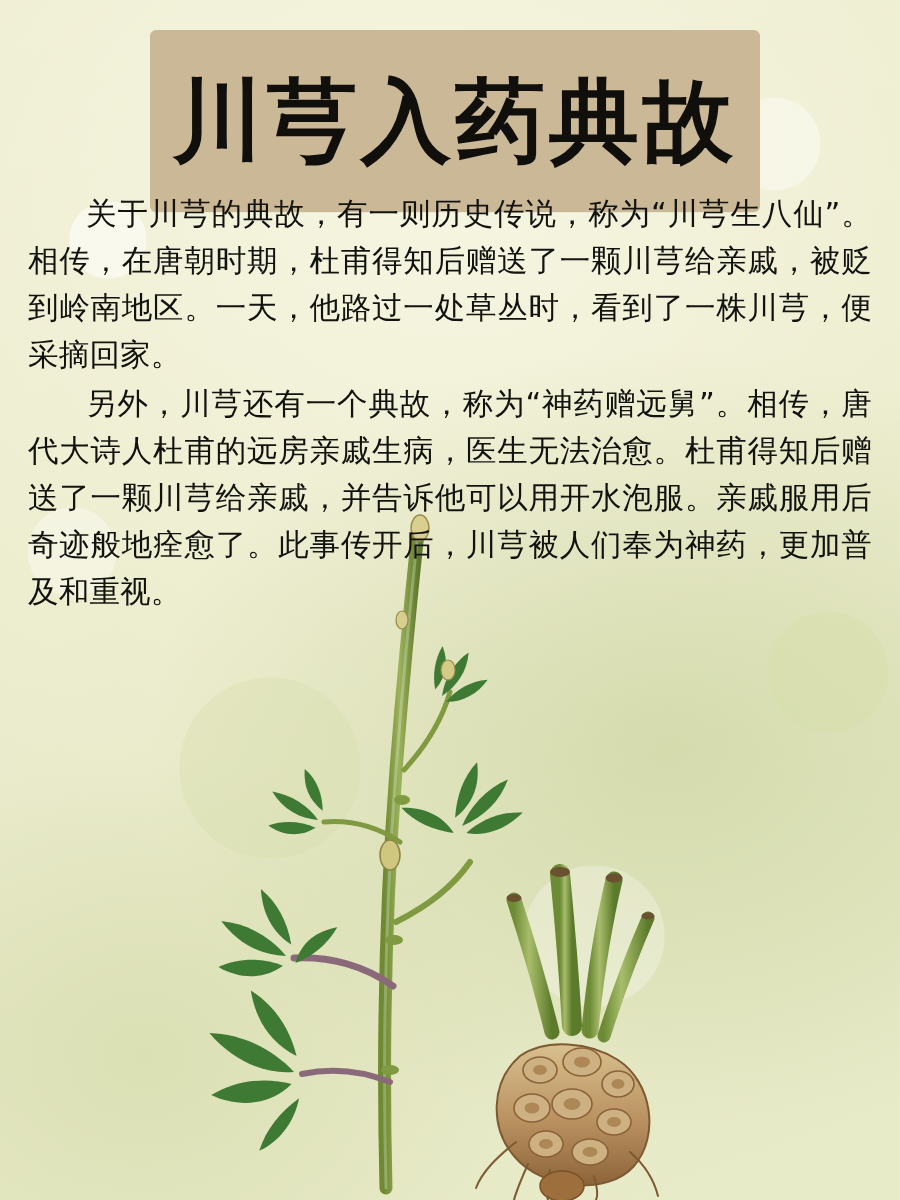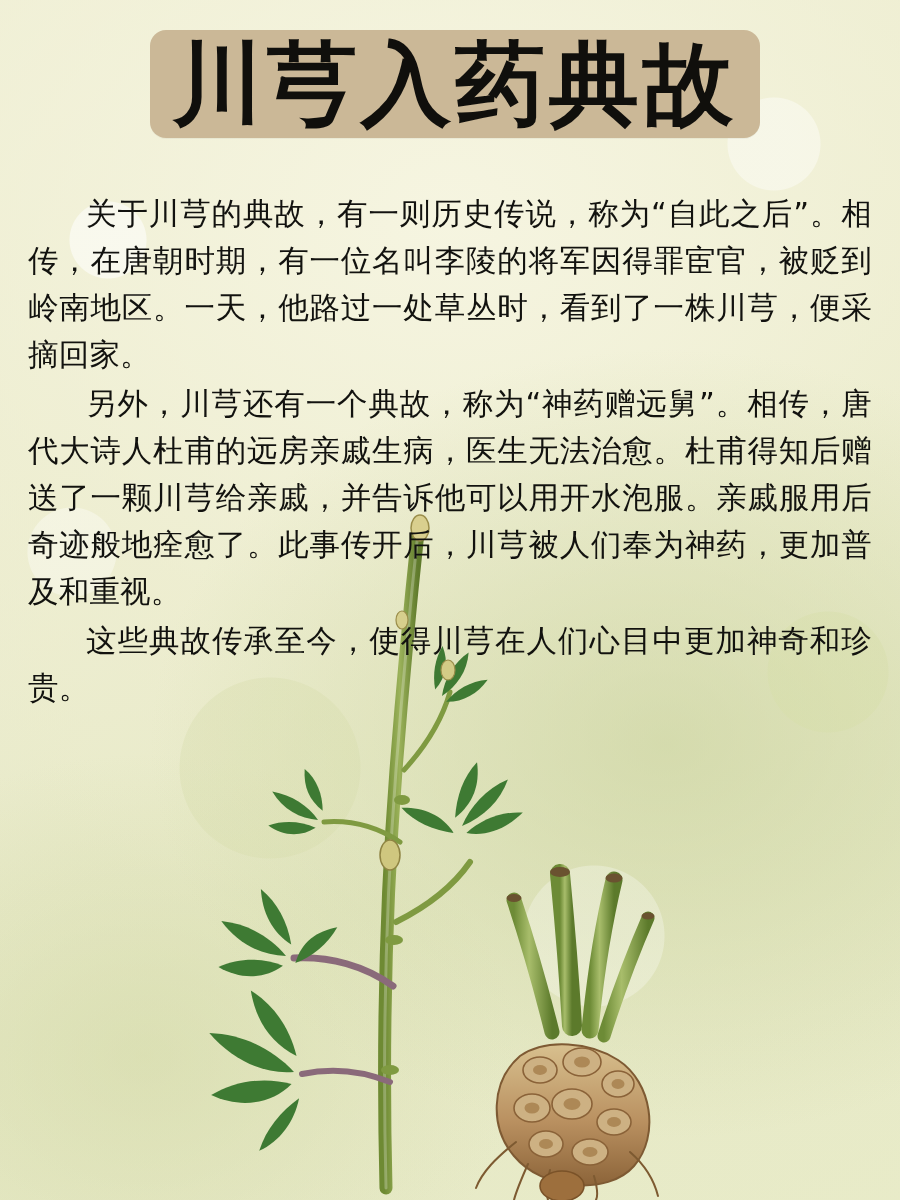--- a/index.html
+++ b/index.html
@@ -39,23 +39,23 @@
       radial-gradient(circle at 8% 46%, rgba(255,255,255,0.35) 0 44px, rgba(255,255,255,0) 45px);
     pointer-events: none;
   }
 
   
   .title-wrap {
     position: absolute;
     left: 150px;
     top: 30px;
     width: 610px;
-    height: 108px;
+    height: 182px;
     background: #cbb897;
-    border-radius: 16px;
+    border-radius: 6px;
     display: flex;
     align-items: center;
     justify-content: center;
     box-shadow: 0 1px 0 rgba(0,0,0,0.04);
   }
   .title {
     font-family: "DejaVu Sans", "Liberation Sans", sans-serif;
     font-size: 90px;
     font-weight: 700;
     color: #100f0c;
@@ -225,17 +225,16 @@
           <path d="M404 706 C408 720 408 726 406 730"></path>
           <path d="M440 682 C456 696 464 710 468 726"></path>
           <path d="M360 700 C356 716 356 724 358 730"></path>
         </g>
         <ellipse cx="372" cy="716" rx="22" ry="15" fill="#9d6f3d" stroke="#7a5228" stroke-width="1.6"></ellipse>
       </g>
     </svg>
   </div>
 
   <div class="article">
-    <p class="para">关于川芎的典故，有一则历史传说，称为“自此之后”。相传，在唐朝时期，有一位名叫李陵的将军因得罪宦官，被贬到岭南地区。一天，他路过一处草丛时，看到了一株川芎，便采摘回家。</p>
+    <p class="para">关于川芎的典故，有一则历史传说，称为“川芎生八仙”。相传，在唐朝时期，杜甫得知后赠送了一颗川芎给亲戚，被贬到岭南地区。一天，他路过一处草丛时，看到了一株川芎，便采摘回家。</p>
     <p class="para">另外，川芎还有一个典故，称为“神药赠远舅”。相传，唐代大诗人杜甫的远房亲戚生病，医生无法治愈。杜甫得知后赠送了一颗川芎给亲戚，并告诉他可以用开水泡服。亲戚服用后奇迹般地痊愈了。此事传开后，川芎被人们奉为神药，更加普及和重视。</p>
-    <p class="para">这些典故传承至今，使得川芎在人们心目中更加神奇和珍贵。</p>
   </div>
 </div>
 
 </body></html>

